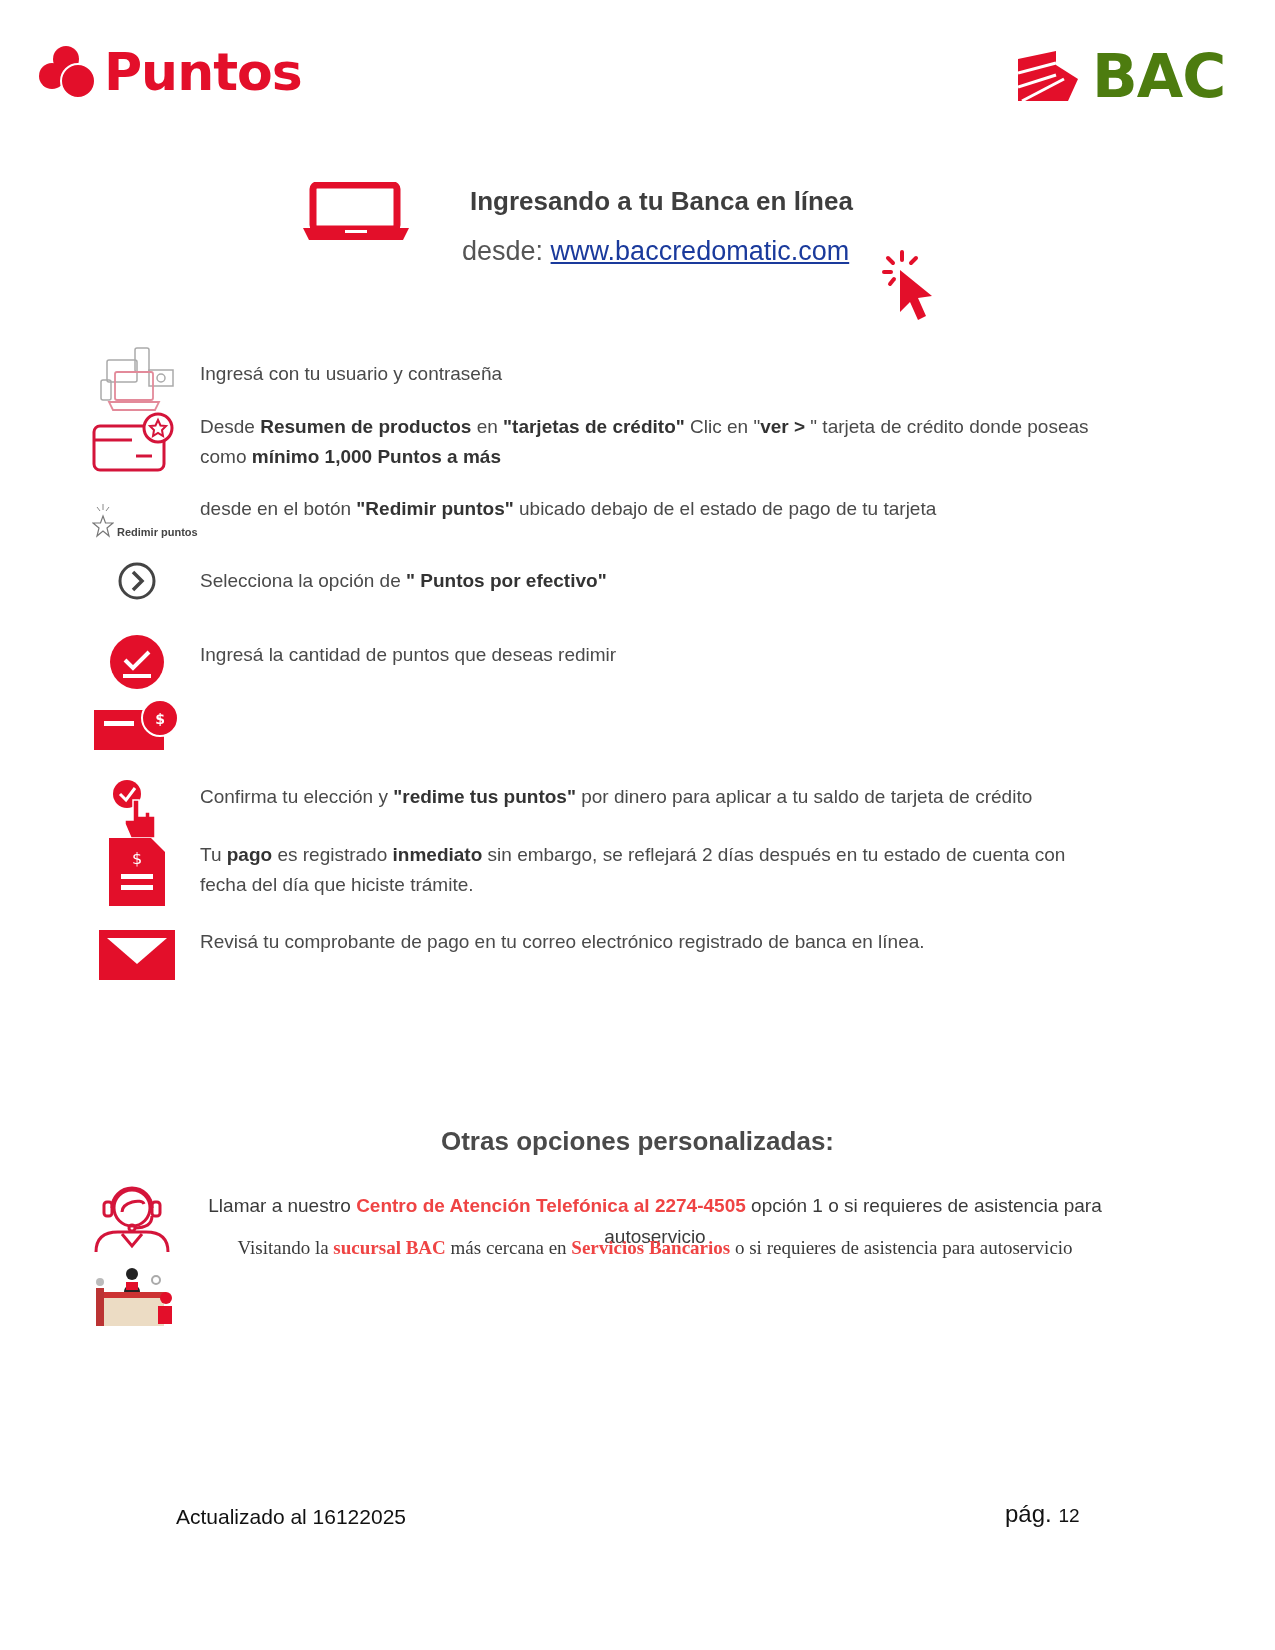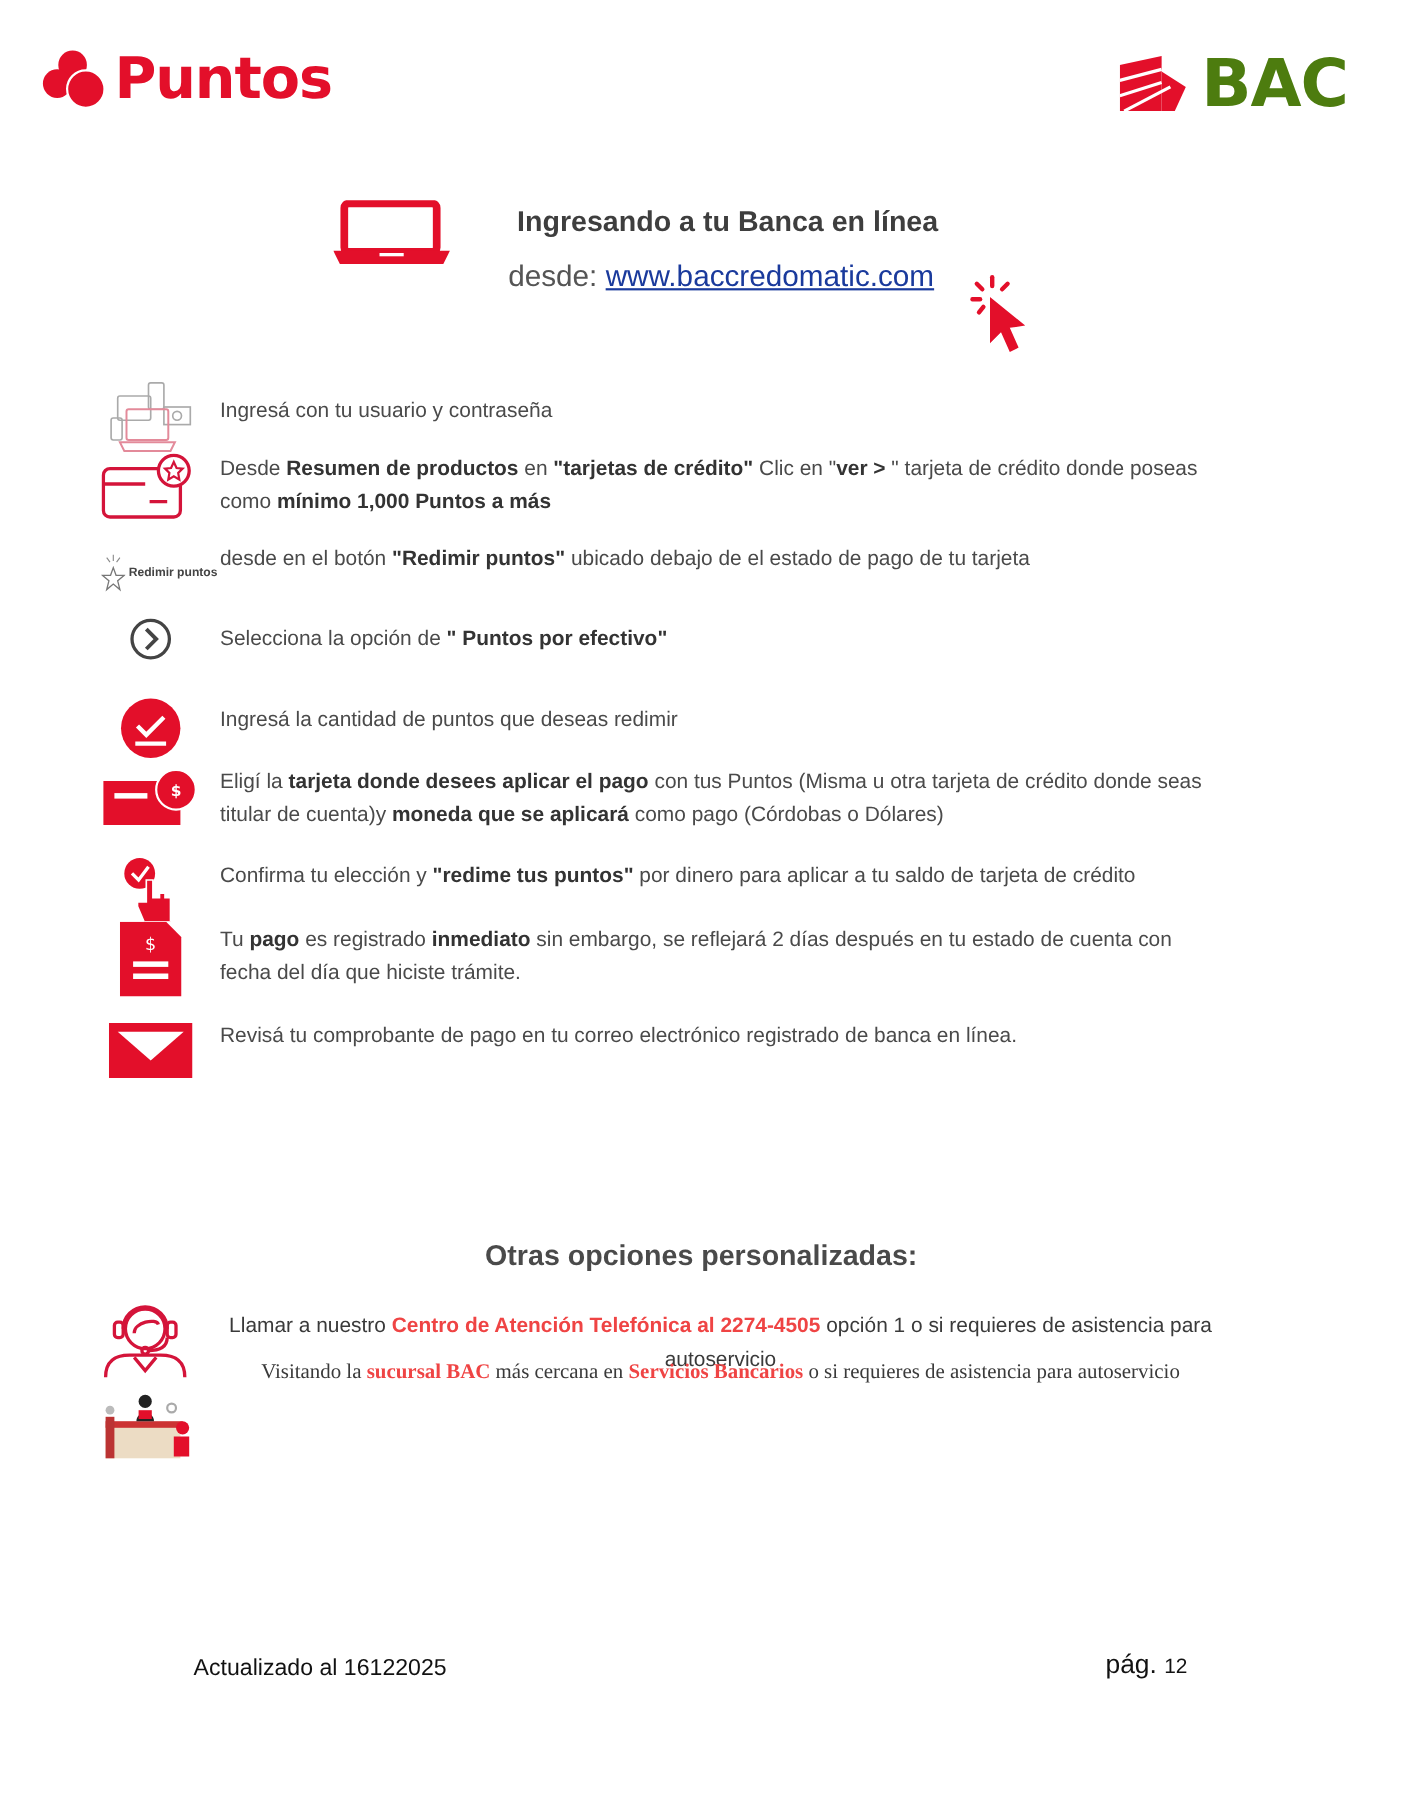--- a/index.html
+++ b/index.html
@@ -97,21 +97,21 @@
       <polygon points="66,8 68.5,13.5 74,14 70,18 71,24 66,21 61,24 62,18 58,14 63.5,13.5" fill="none" stroke="#d4143a" stroke-width="2"></polygon>
     </svg>
   </div>
   <div class="txt">
     <span>Desde </span><b>Resumen de productos</b><span> en </span><b>"tarjetas de crédito"</b><span> Clic en "</span><b>ver  &gt;</b><span>   " tarjeta de crédito donde poseas como </span><b>mínimo 1,000 Puntos a más</b>
   </div>
 </div>
 
 <div class="step" style="top:492px;">
   <div class="icon" style="justify-content:flex-start">
-    <div style="display:flex;align-items:center;">
+    <div style="display:flex;align-items:flex-end;">
       <svg width="22" height="36" viewBox="0 0 22 36">
         <g stroke="#888" stroke-width="1">
             <line x1="11" y1="0" x2="11" y2="6"></line>
             <line x1="5" y1="3" x2="8" y2="7"></line>
             <line x1="17" y1="3" x2="14" y2="7"></line>
           </g>
         <polygon points="11,12 13.5,19 21,19 15,24 17,32 11,27 5,32 7,24 1,19 8.5,19" fill="none" stroke="#777" stroke-width="1.2"></polygon>
       </svg>
       <span style="font-size:11px;font-weight:bold;color:#444;margin-left:3px;white-space:nowrap;margin-bottom:2px;">Redimir puntos</span>
     </div>
@@ -145,23 +145,20 @@
 </div>
 
 <div class="step" style="top:696px;">
   <div class="icon">
     <svg width="90" height="56" viewBox="0 0 90 56">
       <rect x="2" y="12" width="70" height="40" fill="#e30f2a"></rect>
       <rect x="12" y="23" width="30" height="5" fill="#fff"></rect>
       <circle cx="68" cy="20" r="18" fill="#e30f2a" stroke="#fff" stroke-width="2"></circle>
       <text x="68" y="26" font-size="14" font-weight="bold" fill="#fff" text-anchor="middle" font-family="DejaVu Sans, sans-serif">$</text>
     </svg>
-  </div>
-  <div class="txt">
-    <span>Eligí  la </span><b>tarjeta donde desees aplicar el pago</b><span> con tus Puntos (Misma u otra tarjeta de crédito donde seas titular de cuenta)y </span><b>moneda que se aplicará</b><span> como pago (Córdobas o Dólares)</span>
   </div>
 </div>
 
 <div class="step" style="top:778px;">
   <div class="icon">
     <svg width="60" height="60" viewBox="0 0 60 60">
       <circle cx="20" cy="16" r="14" fill="#e30f2a"></circle>
       <polyline points="13,16 19,22 28,10" fill="none" stroke="#fff" stroke-width="3"></polyline>
       <path d="M26 22 h6 v16 h6 v-4 h5 v4 h5 v22 h-24 l-6 -14 v-4 h8 z" fill="#e30f2a" stroke="#fff" stroke-width="1.5"></path>
     </svg>

